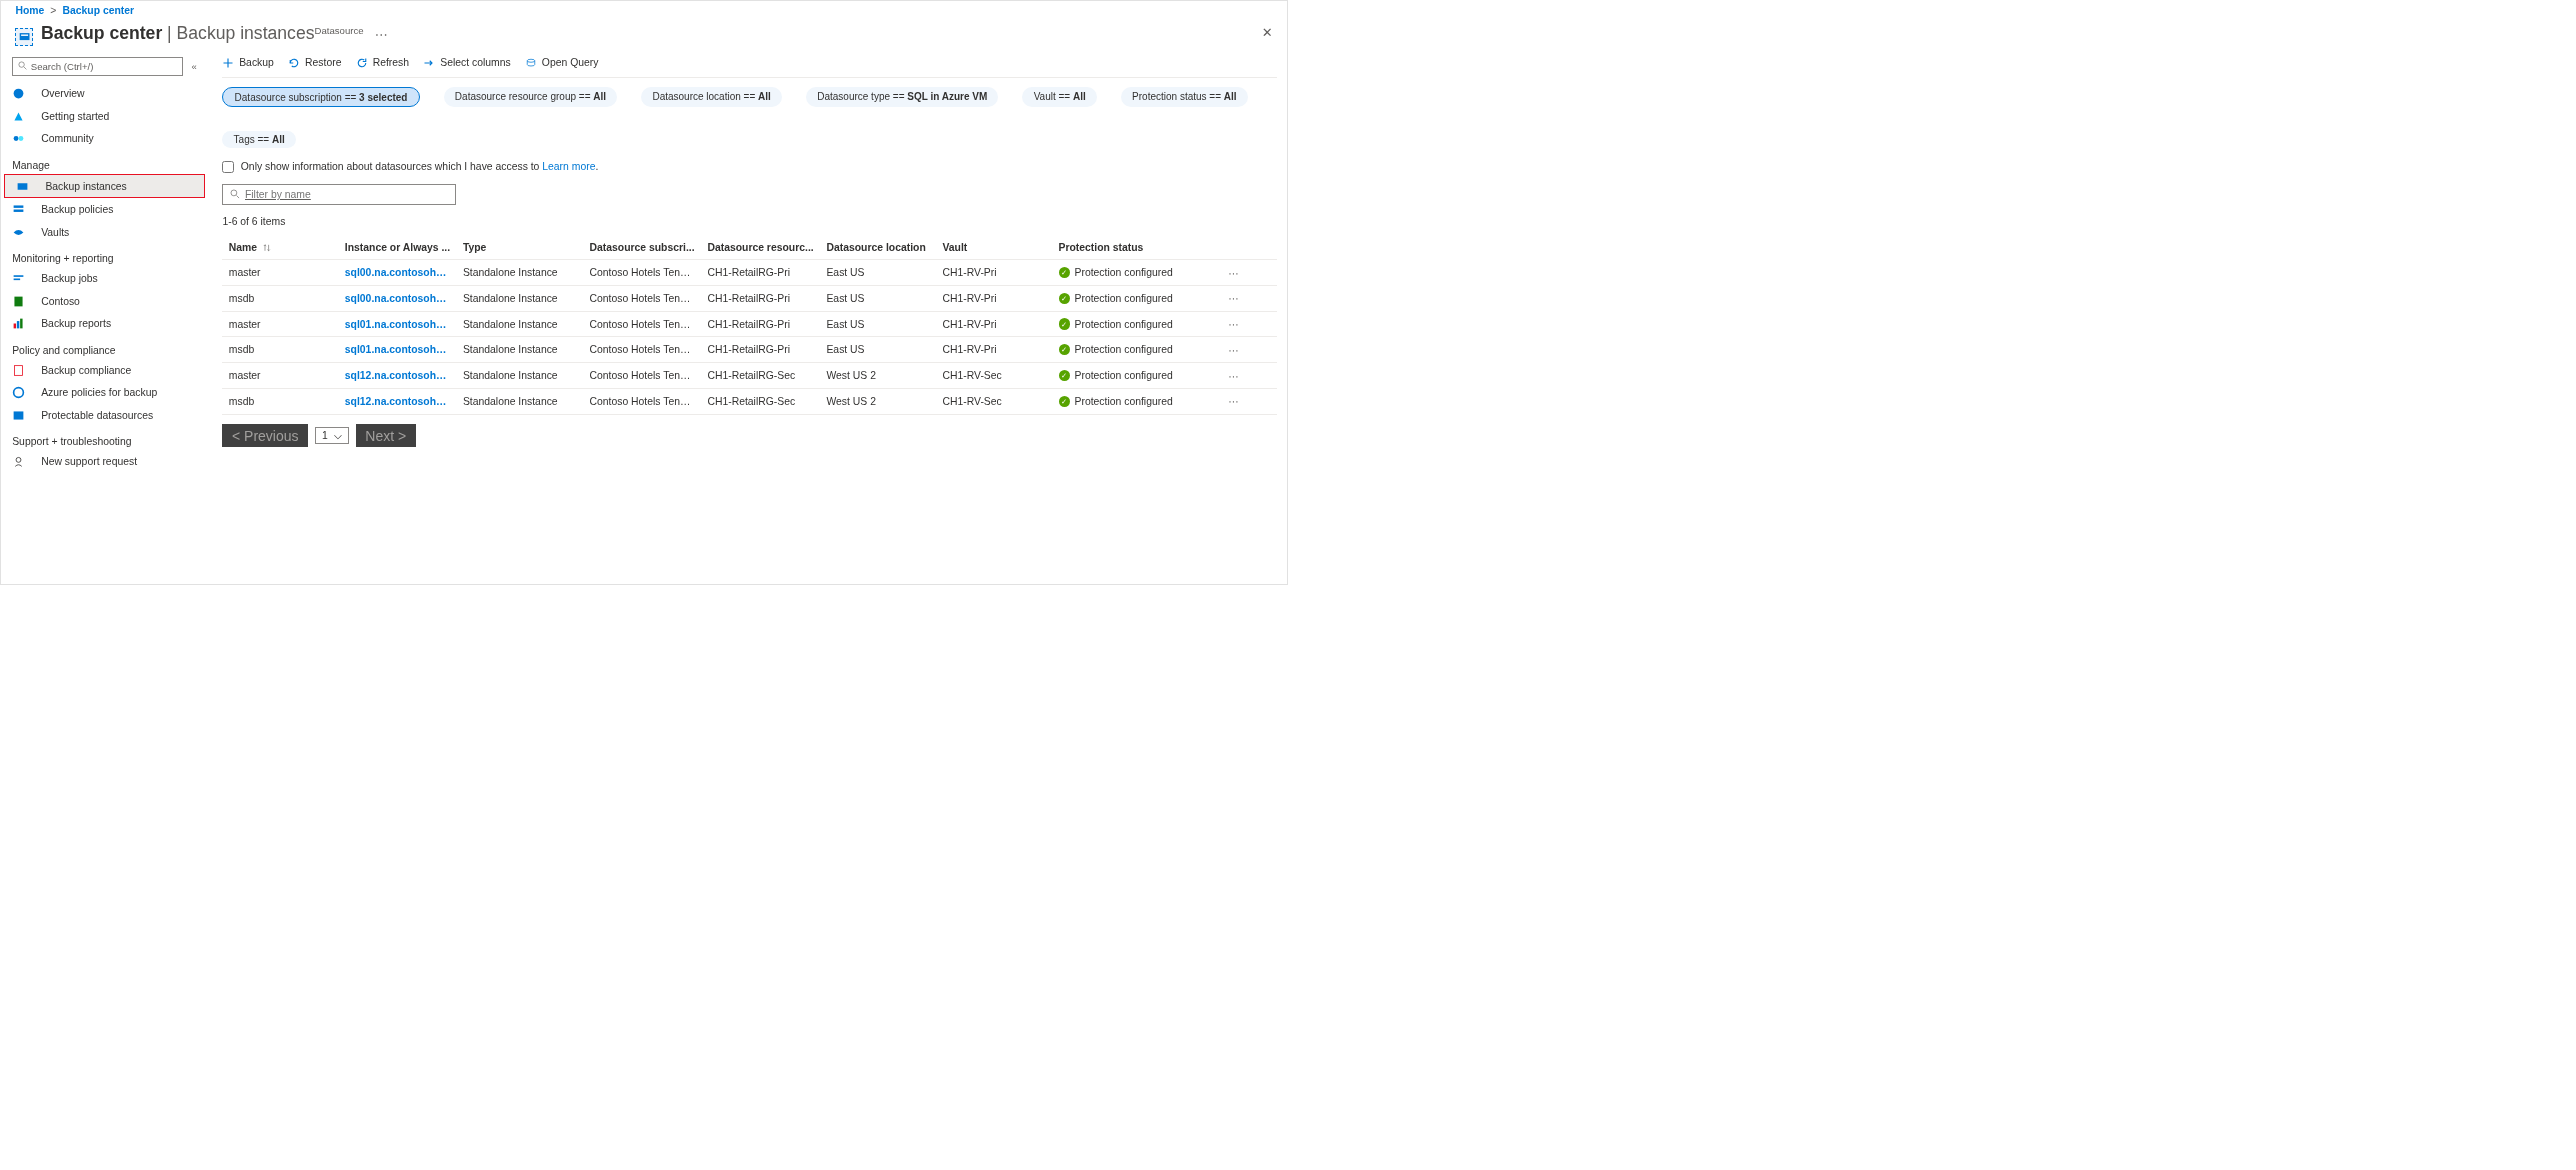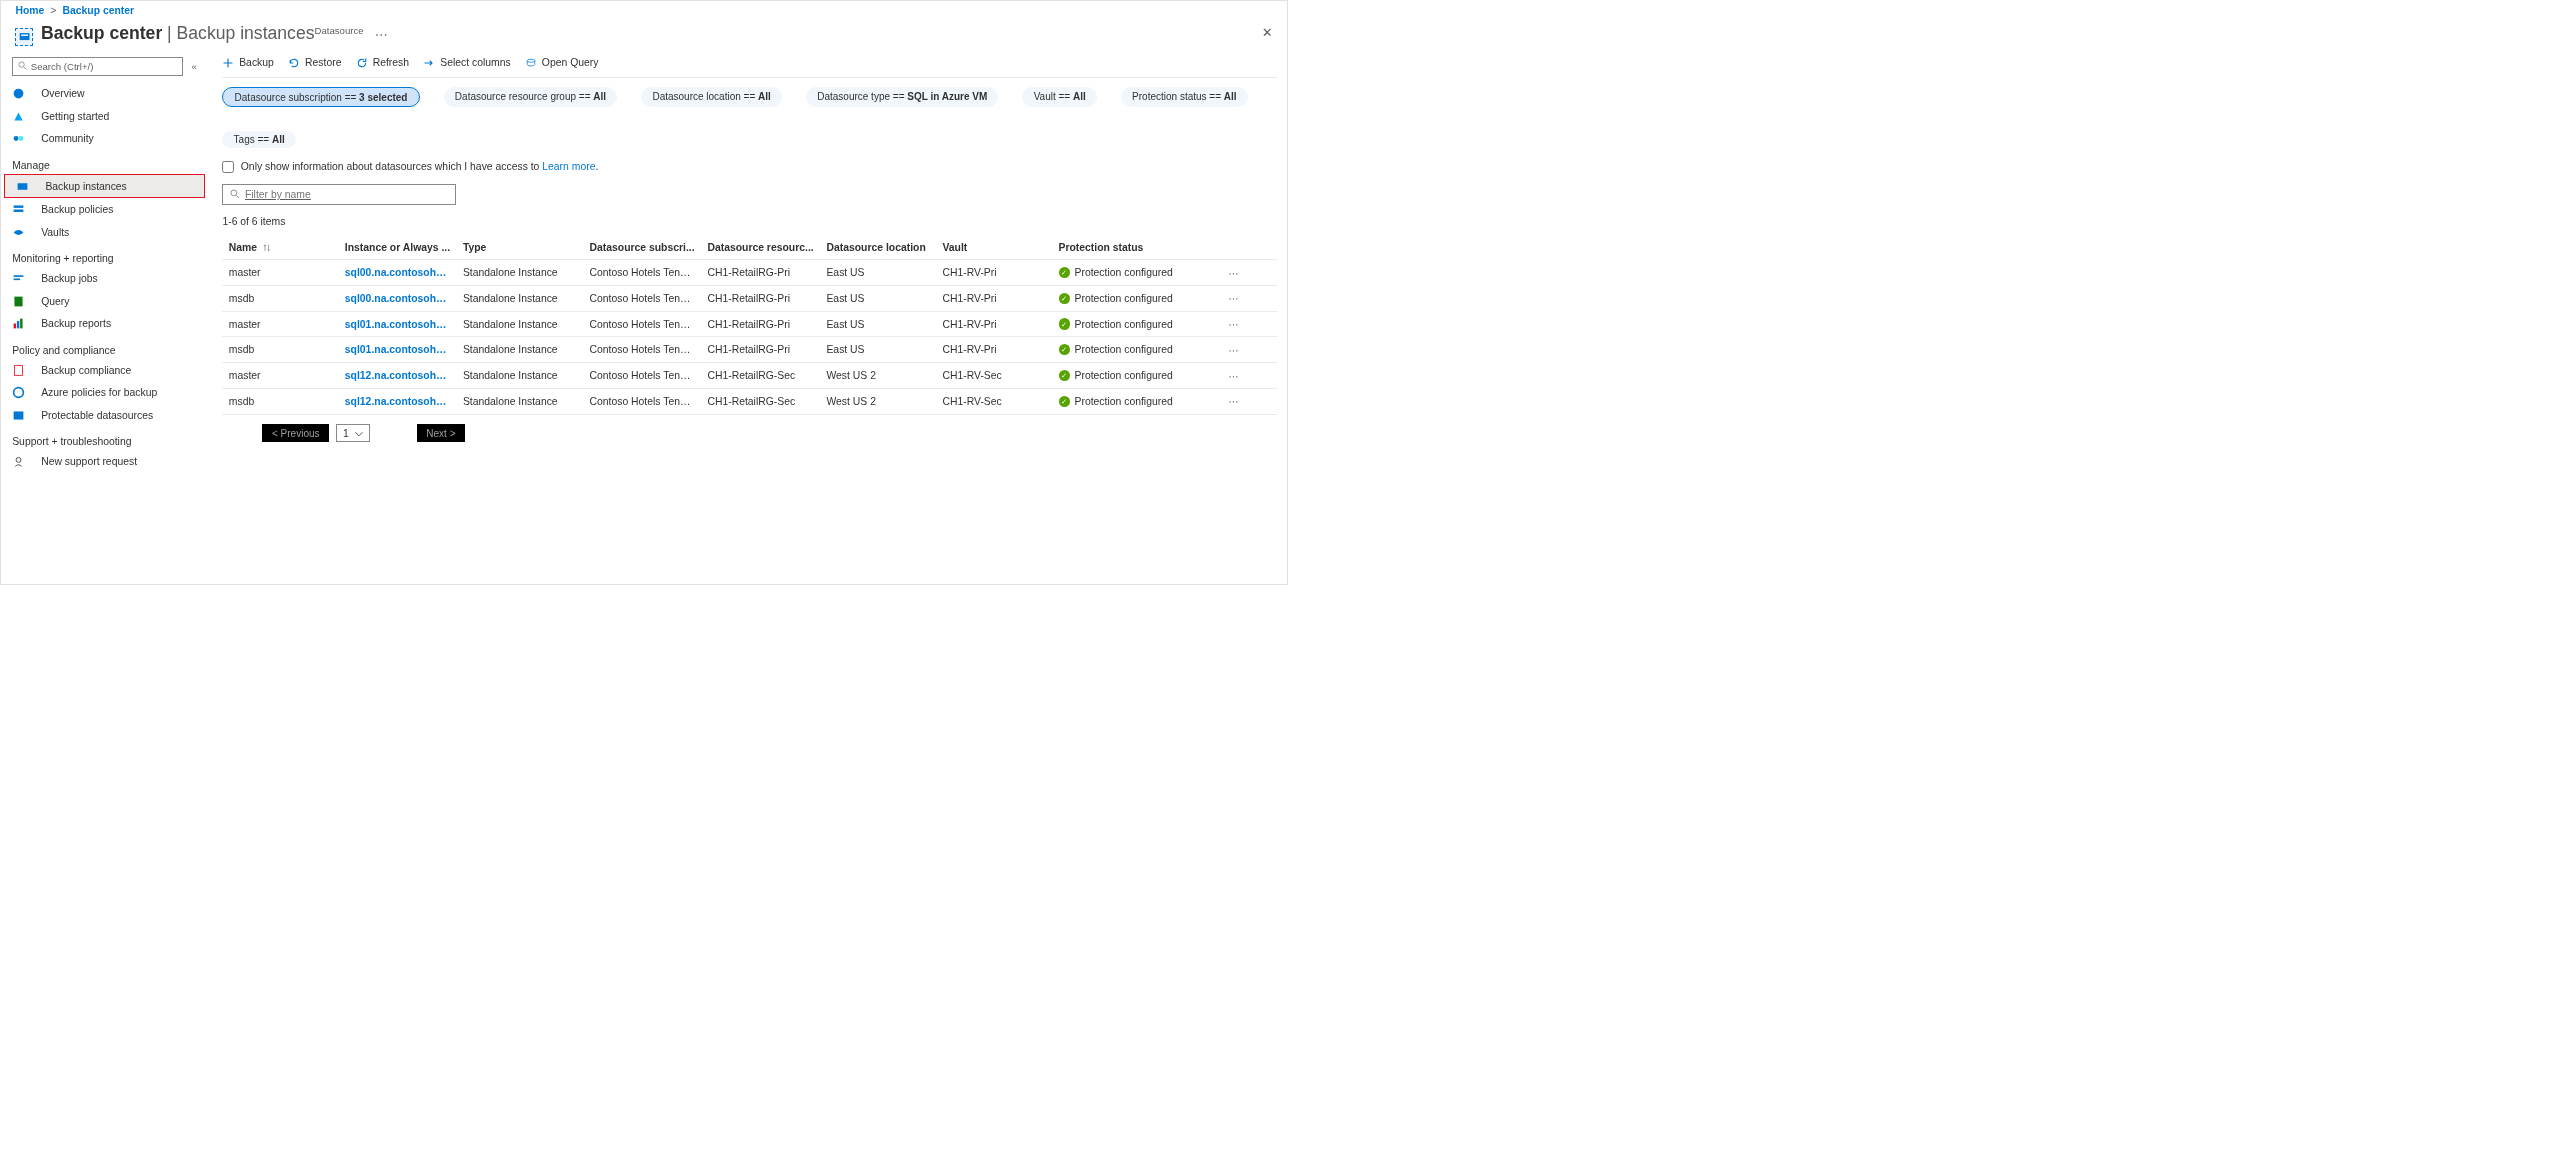--- a/index.html
+++ b/index.html
@@ -65,21 +65,21 @@
 .tbl th { text-align: left; font-weight: 600; padding: 6.4px 6.4px; border-bottom: 0.8px solid #edebe9; white-space: nowrap; overflow: hidden; text-overflow: ellipsis; margin-top: 16px; }
 .tbl th.sortable svg { width: 9.6px; height: 9.6px; margin-left: 4.8px; vertical-align: middle; }
 .tbl td { padding: 6.4px 6.4px; border-bottom: 0.8px solid #edebe9; white-space: nowrap; overflow: hidden; text-overflow: ellipsis; max-width: 0; }
 .tbl td.link { color: #0078d4; font-weight: 600; cursor: pointer; }
 .status { display: flex; align-items: center; gap: 4.8px; }
 .status-dot { width: 11.2px; height: 11.2px; border-radius: 50%; background: #57a300; display: flex; align-items: center; justify-content: center; color: #fff; font-size: 7.2px; }
 .row-menu { text-align: center; color: #605e5c; cursor: pointer; width: 22.5px; }
 
 
 .pager { display: flex; align-items: center; gap: 6.4px; padding: 9.6px 0; }
-.pg-btn { background: #000000; padding: 3.2px 9.6px; font-size: 10px; color: #a19f9d; cursor: pointer; margin-left: 40px; }
+.pg-btn { background: #404040; padding: 3.2px 9.6px; font-size: 14px; color: #a19f9d; cursor: pointer; }
 .pg-sel { border: 0.8px solid #8a8886; padding: 1.6px 6.4px; display: flex; align-items: center; gap: 6.4px; font-size: 10.4px; }
 </style>
 </head>
 <body>
 <div class="root">
 
 <div class="breadcrumb">
   <a href="#">Home</a>
   <span class="sep">&gt;</span>
   <a href="#">Backup center</a>
@@ -180,21 +180,21 @@
             </svg>
           </span>
       <span>Backup jobs</span>
     </div>
     <div class="sb-item">
       <span class="ic">
             <svg viewBox="0 0 16 16">
               <rect x="3" y="2" width="10" height="12" fill="#107c10"></rect>
             </svg>
           </span>
-      <span>Query</span>
+      <span>Contoso</span>
     </div>
     <div class="sb-item">
       <span class="ic">
             <svg viewBox="0 0 16 16">
               <rect x="2" y="8" width="3" height="6" fill="#e81123"></rect>
               <rect x="6" y="5" width="3" height="9" fill="#0078d4"></rect>
               <rect x="10" y="2" width="3" height="12" fill="#107c10"></rect>
             </svg>
           </span>
       <span>Backup reports</span>

